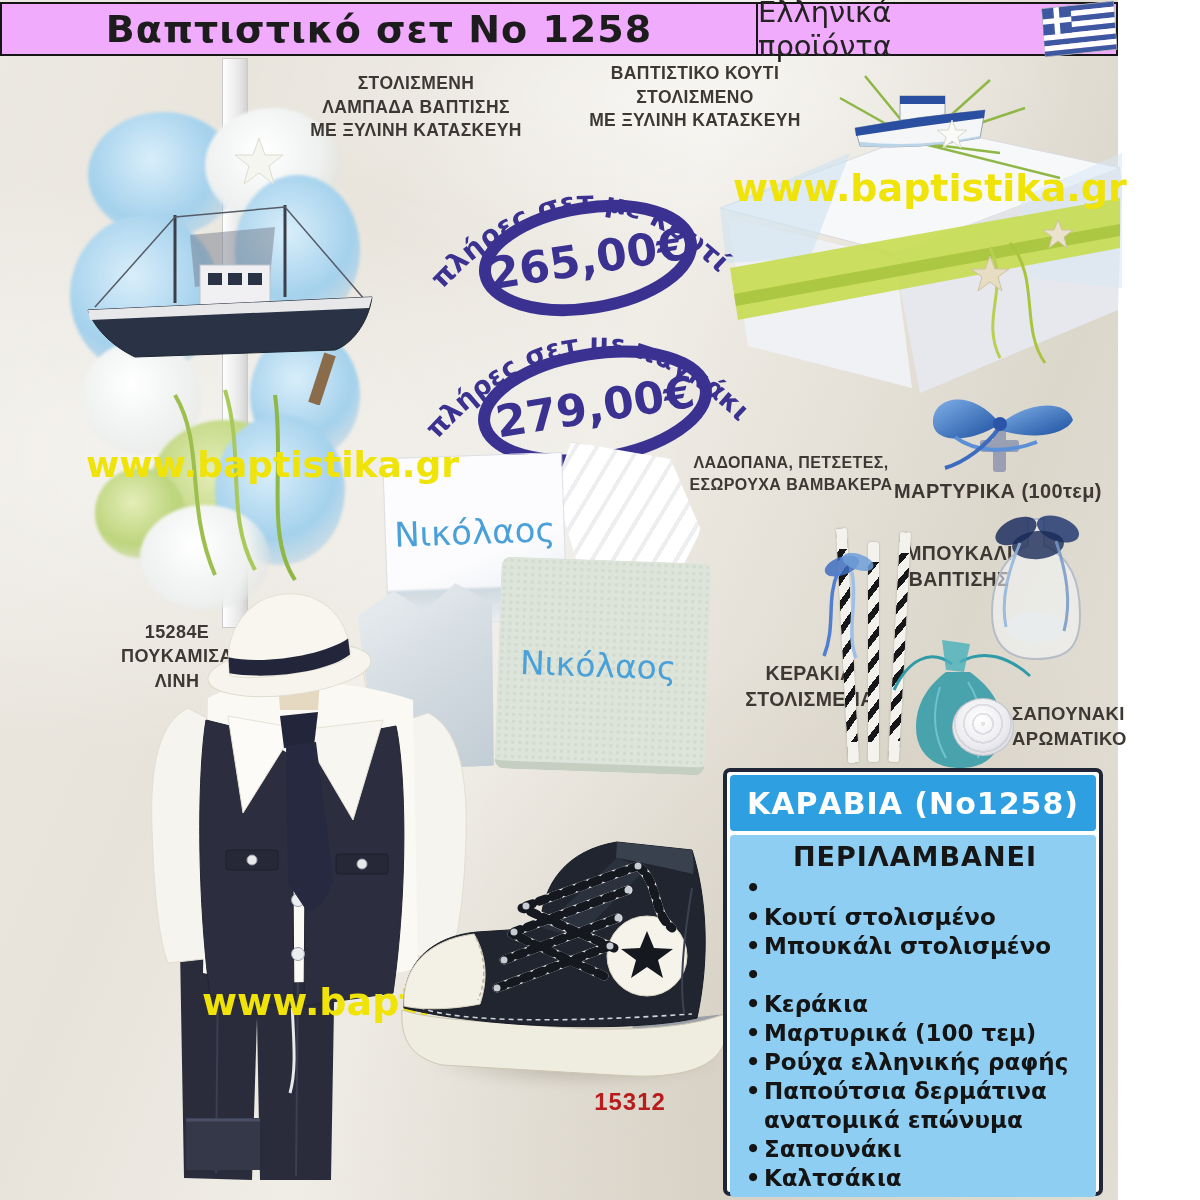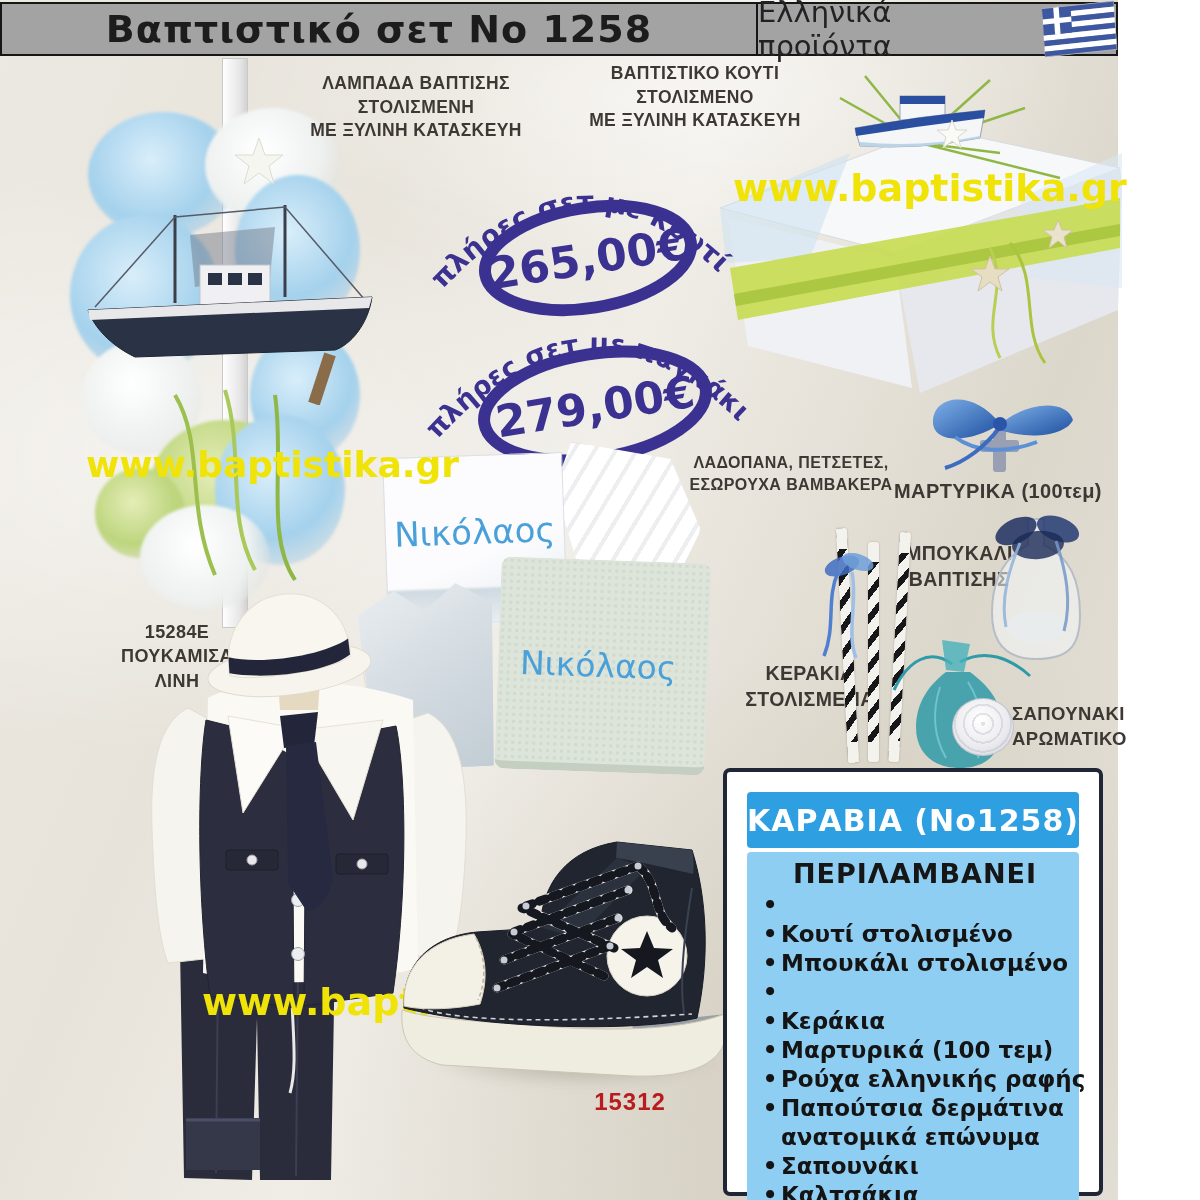--- a/index.html
+++ b/index.html
@@ -14,21 +14,21 @@
     background:
       radial-gradient(ellipse 850px 480px at 14% 38%, rgba(255,255,255,.55), transparent 62%),
       radial-gradient(ellipse 950px 600px at 72% 86%, rgba(188,180,162,.28), transparent 65%),
       radial-gradient(ellipse 700px 300px at 55% 8%, rgba(255,255,255,.5), transparent 60%);
   }
   .abs { position:absolute; }
   .right-margin { left:1118px; top:0; width:82px; height:1200px; background:#ffffff; }
 
   
   .header-bar{
-    left:0; top:2px; width:1118px; height:54px; background:#a3a3a3;
+    left:0; top:2px; width:1118px; height:54px; background:#f0abfc;
     border:2px solid #161616; display:flex; align-items:stretch;
   }
   .header-left{ flex:0 0 754px; display:flex; align-items:center; justify-content:center; }
   .header-title{ font-family:"DejaVu Sans",sans-serif; font-weight:bold; font-size:38px; color:#1c1c1c; letter-spacing:1px; }
   .header-right{ flex:1; border-left:2px solid #161616; display:flex; align-items:center; justify-content:center; gap:14px; }
   .origin-label{ font-family:"DejaVu Sans",sans-serif; font-size:29px; color:#222; }
 
   
   .lbl{ position:absolute; font-weight:bold; color:#3d3833; text-align:center; line-height:1.35; letter-spacing:.4px; }
   .wm{ position:absolute; font-family:"DejaVu Sans",sans-serif; font-weight:bold; color:var(--watermark-yellow,#f0e308); white-space:nowrap; }
@@ -44,21 +44,21 @@
   .candle-stick{ position:absolute; width:11px; border-radius:3px;
     background:
       linear-gradient(#f4f2ec 0 9%, rgba(0,0,0,0) 9% 91%, #f4f2ec 91%),
       repeating-linear-gradient(128deg, #17171a 0 6px, #f4f2ec 6px 15px);
     box-shadow:0 0 2px rgba(0,0,0,.25); }
 
   .cloth-name{ font-family:"DejaVu Sans",sans-serif; color:var(--name-blue,#4aa0d8); }
 
   
   .info-box{ left:723px; top:768px; width:380px; height:428px; background:#fff;
-    border:4px solid #202636; border-radius:7px; padding:20px; display:flex; flex-direction:column; }
+    border:4px solid #202636; border-radius:7px; padding:3px; display:flex; flex-direction:column; }
   .info-header{ background:var(--info-header-bg,#2e9fe0); border-radius:4px; height:56px; flex:0 0 56px;
     display:flex; align-items:center; justify-content:center; margin-bottom:4px; }
   .info-title{ font-family:"DejaVu Sans",sans-serif; font-weight:bold; font-size:30px; color:#ffffff; letter-spacing:1px; }
   .info-body{ background:var(--info-body-bg,#8fcef3); border-radius:4px; flex:1; padding:6px 8px 4px 12px; }
   .info-subtitle{ font-family:"DejaVu Sans",sans-serif; font-weight:bold; font-size:27px; color:#161616; text-align:center; letter-spacing:1px; margin-bottom:2px; }
   .inc-row{ display:flex; align-items:baseline; font-family:"DejaVu Sans",sans-serif; font-size:23px; line-height:29px; color:#141414; font-weight:bold; }
   .inc-bullet{ width:22px; text-align:center; flex:0 0 22px; }
   .inc-text{ white-space:nowrap; letter-spacing:0; }
 
   .soap{ left:952px; top:698px; width:62px; height:58px; border-radius:50%;
@@ -134,22 +134,22 @@
   </svg>
 
   <svg class="abs" style="left:165px;top:385px" width="160" height="200" viewBox="0 0 160 200">
     <path d="M10,10 C40,60 20,120 50,190" fill="none" stroke="#9cbf4e" stroke-width="4"></path>
     <path d="M60,5 C80,70 60,130 90,185" fill="none" stroke="#a9c95b" stroke-width="4"></path>
     <path d="M110,10 C120,80 100,150 130,195" fill="none" stroke="#8fb746" stroke-width="4"></path>
   </svg>
 </div>
 
 <div class="lbl" style="left:288px;top:72px;width:256px;font-size:17.5px">
+  <div>ΣΤΟΛΙΣΜΕΝΗ</div>
   <div>ΛΑΜΠΑΔΑ ΒΑΠΤΙΣΗΣ</div>
-  <div>ΣΤΟΛΙΣΜΕΝΗ</div>
   <div>ΜΕ ΞΥΛΙΝΗ ΚΑΤΑΣΚΕΥΗ</div>
 </div>
 <div class="lbl" style="left:535px;top:62px;width:320px;font-size:17.5px">
   <div>ΒΑΠΤΙΣΤΙΚΟ ΚΟΥΤΙ</div>
   <div>ΣΤΟΛΙΣΜΕΝΟ</div>
   <div>ΜΕ ΞΥΛΙΝΗ ΚΑΤΑΣΚΕΥΗ</div>
 </div>
 
 <svg class="abs" style="left:690px;top:58px" width="440" height="370" viewBox="0 0 440 370">
   <g>

